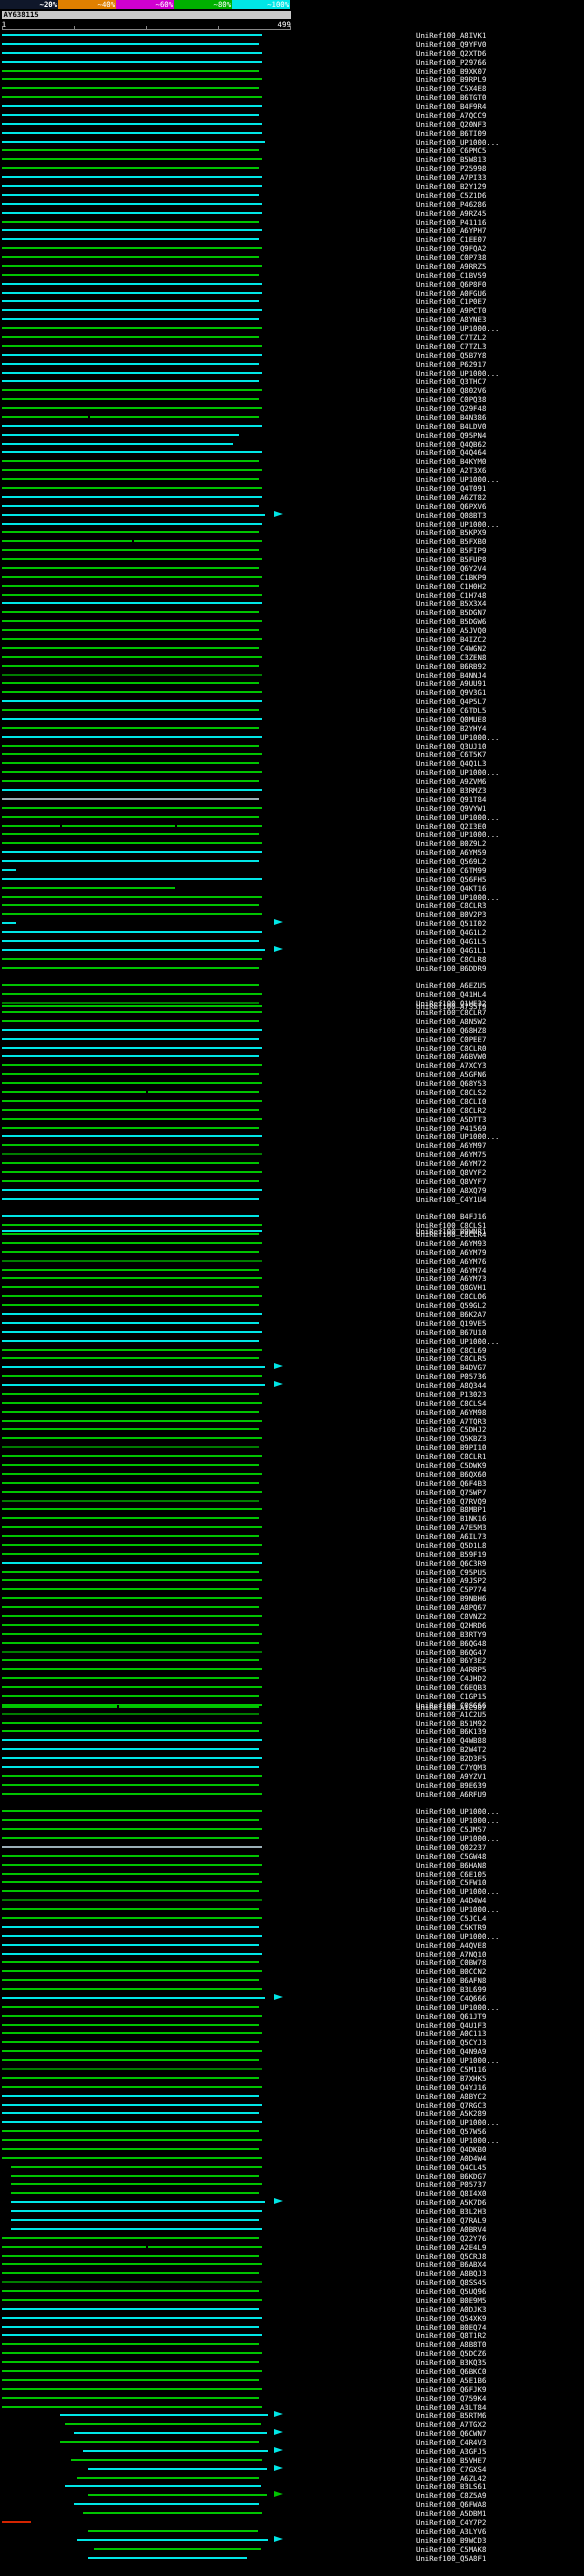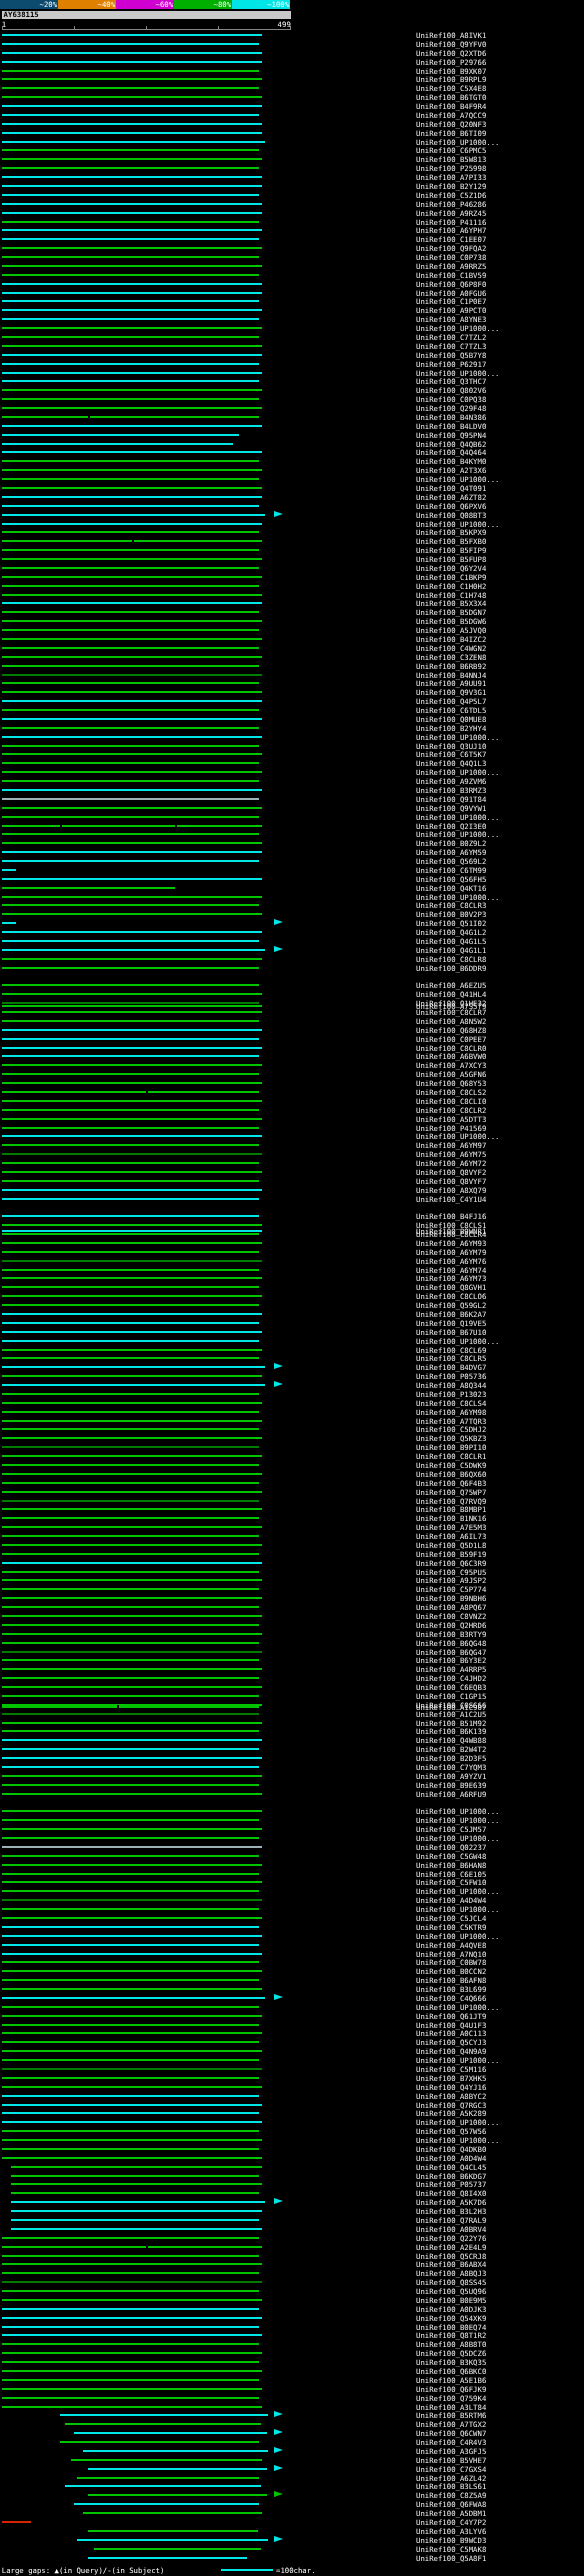--- a/index.html
+++ b/index.html
@@ -27,21 +27,21 @@
   .gapslegend{position:absolute;left:1.8px;top:2.7px;font-size:7.3px;color:#fff;white-space:nowrap;}
   .unitline{position:absolute;left:221px;top:6.4px;width:52px;height:1.8px;background:#00e6e6;}
   .unitlabel{position:absolute;left:276px;top:2.7px;font-size:7.3px;color:#fff;white-space:nowrap;}
 </style>
 </head>
 <body>
 
 <div class="screen">
 
   <div class="scalebar">
-      <div class="seg" style="background: #0c4a6e;">
+      <div class="seg" style="background: #0f172a; font-weight: bold;">
         <span class="seglbl">~20%</span>
       </div>
       <div class="seg" style="background: rgb(224, 128, 0);">
         <span class="seglbl">~40%</span>
       </div>
       <div class="seg" style="background: rgb(208, 0, 208);">
         <span class="seglbl">~60%</span>
       </div>
       <div class="seg" style="background: rgb(0, 176, 0);">
         <span class="seglbl">~80%</span>
@@ -1222,20 +1222,15 @@
       <div class="row" style="top: 2514px;">
         <div class="bar" style="left: 94px; width: 167px; background: rgb(0, 196, 0);"></div>
         <span class="lbl">UniRef100_C5MAK8</span>
       </div>
       <div class="row" style="top: 2523px;">
         <div class="bar" style="left: 88px; width: 159px; background: rgb(0, 230, 230);"></div>
         <span class="lbl">UniRef100_Q5A8F1</span>
       </div>
     </div>
 
-  <div class="footer">
-    <span class="gapslegend">Large gaps: ▲(in Query)/-(in Subject)</span>
-    <div class="unitline"></div>
-    <span class="unitlabel">=100char.</span>
-  </div>
 
 </div>
 
 
 </body></html>

